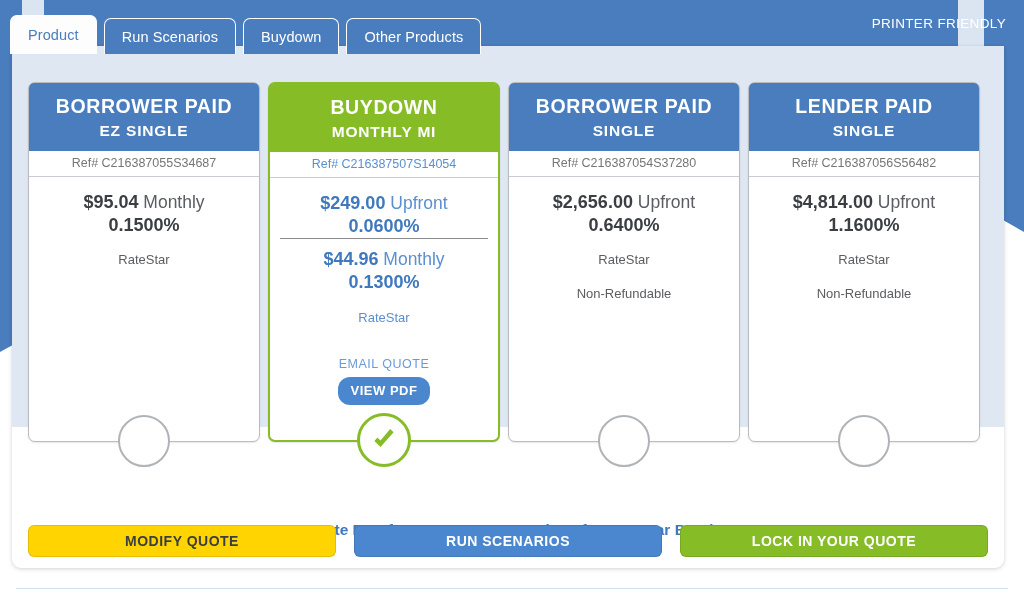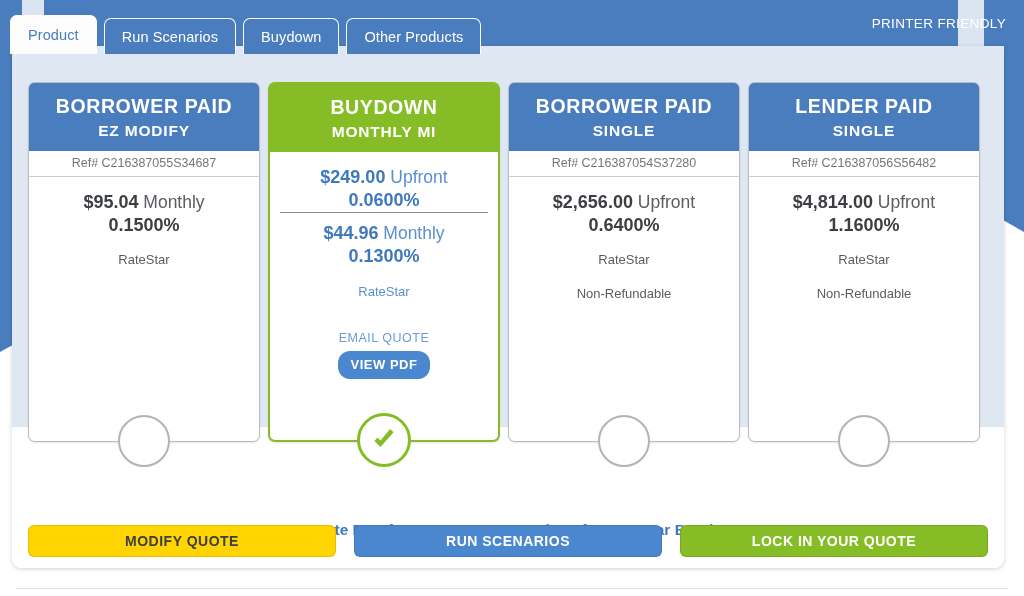--- a/index.html
+++ b/index.html
@@ -373,41 +373,42 @@
 <div class="panel">
   <div class="panel-inner">
     <div class="panel-white"></div>
   </div>
 
   <div class="cards">
 
     <div class="card">
       <div class="card-head">
         <div class="t1">BORROWER PAID</div>
-        <div class="t2">EZ MODIFY</div>
+        <div class="t2">EZ SINGLE</div>
       </div>
       <div class="card-ref">Ref# C216387055S34687</div>
       <div class="card-body">
         <div class="price-block">
           <div class="price-line">
             <span class="amt">$95.04</span>
             <span>Monthly</span>
           </div>
           <div class="rate-line">0.1500%</div>
         </div>
         <div class="note">RateStar</div>
       </div>
       <div class="sel-circle"></div>
     </div>
 
     <div class="card selected">
       <div class="card-head">
         <div class="t1">BUYDOWN</div>
         <div class="t2">MONTHLY MI</div>
       </div>
+      <div class="card-ref">Ref# C216387507S14054</div>
       <div class="card-body">
         <div class="price-block">
           <div class="price-line">
             <span class="amt">$249.00</span>
             <span>Upfront</span>
           </div>
           <div class="rate-line">0.0600%</div>
         </div>
         <div class="price-block">
           <div class="price-line">

